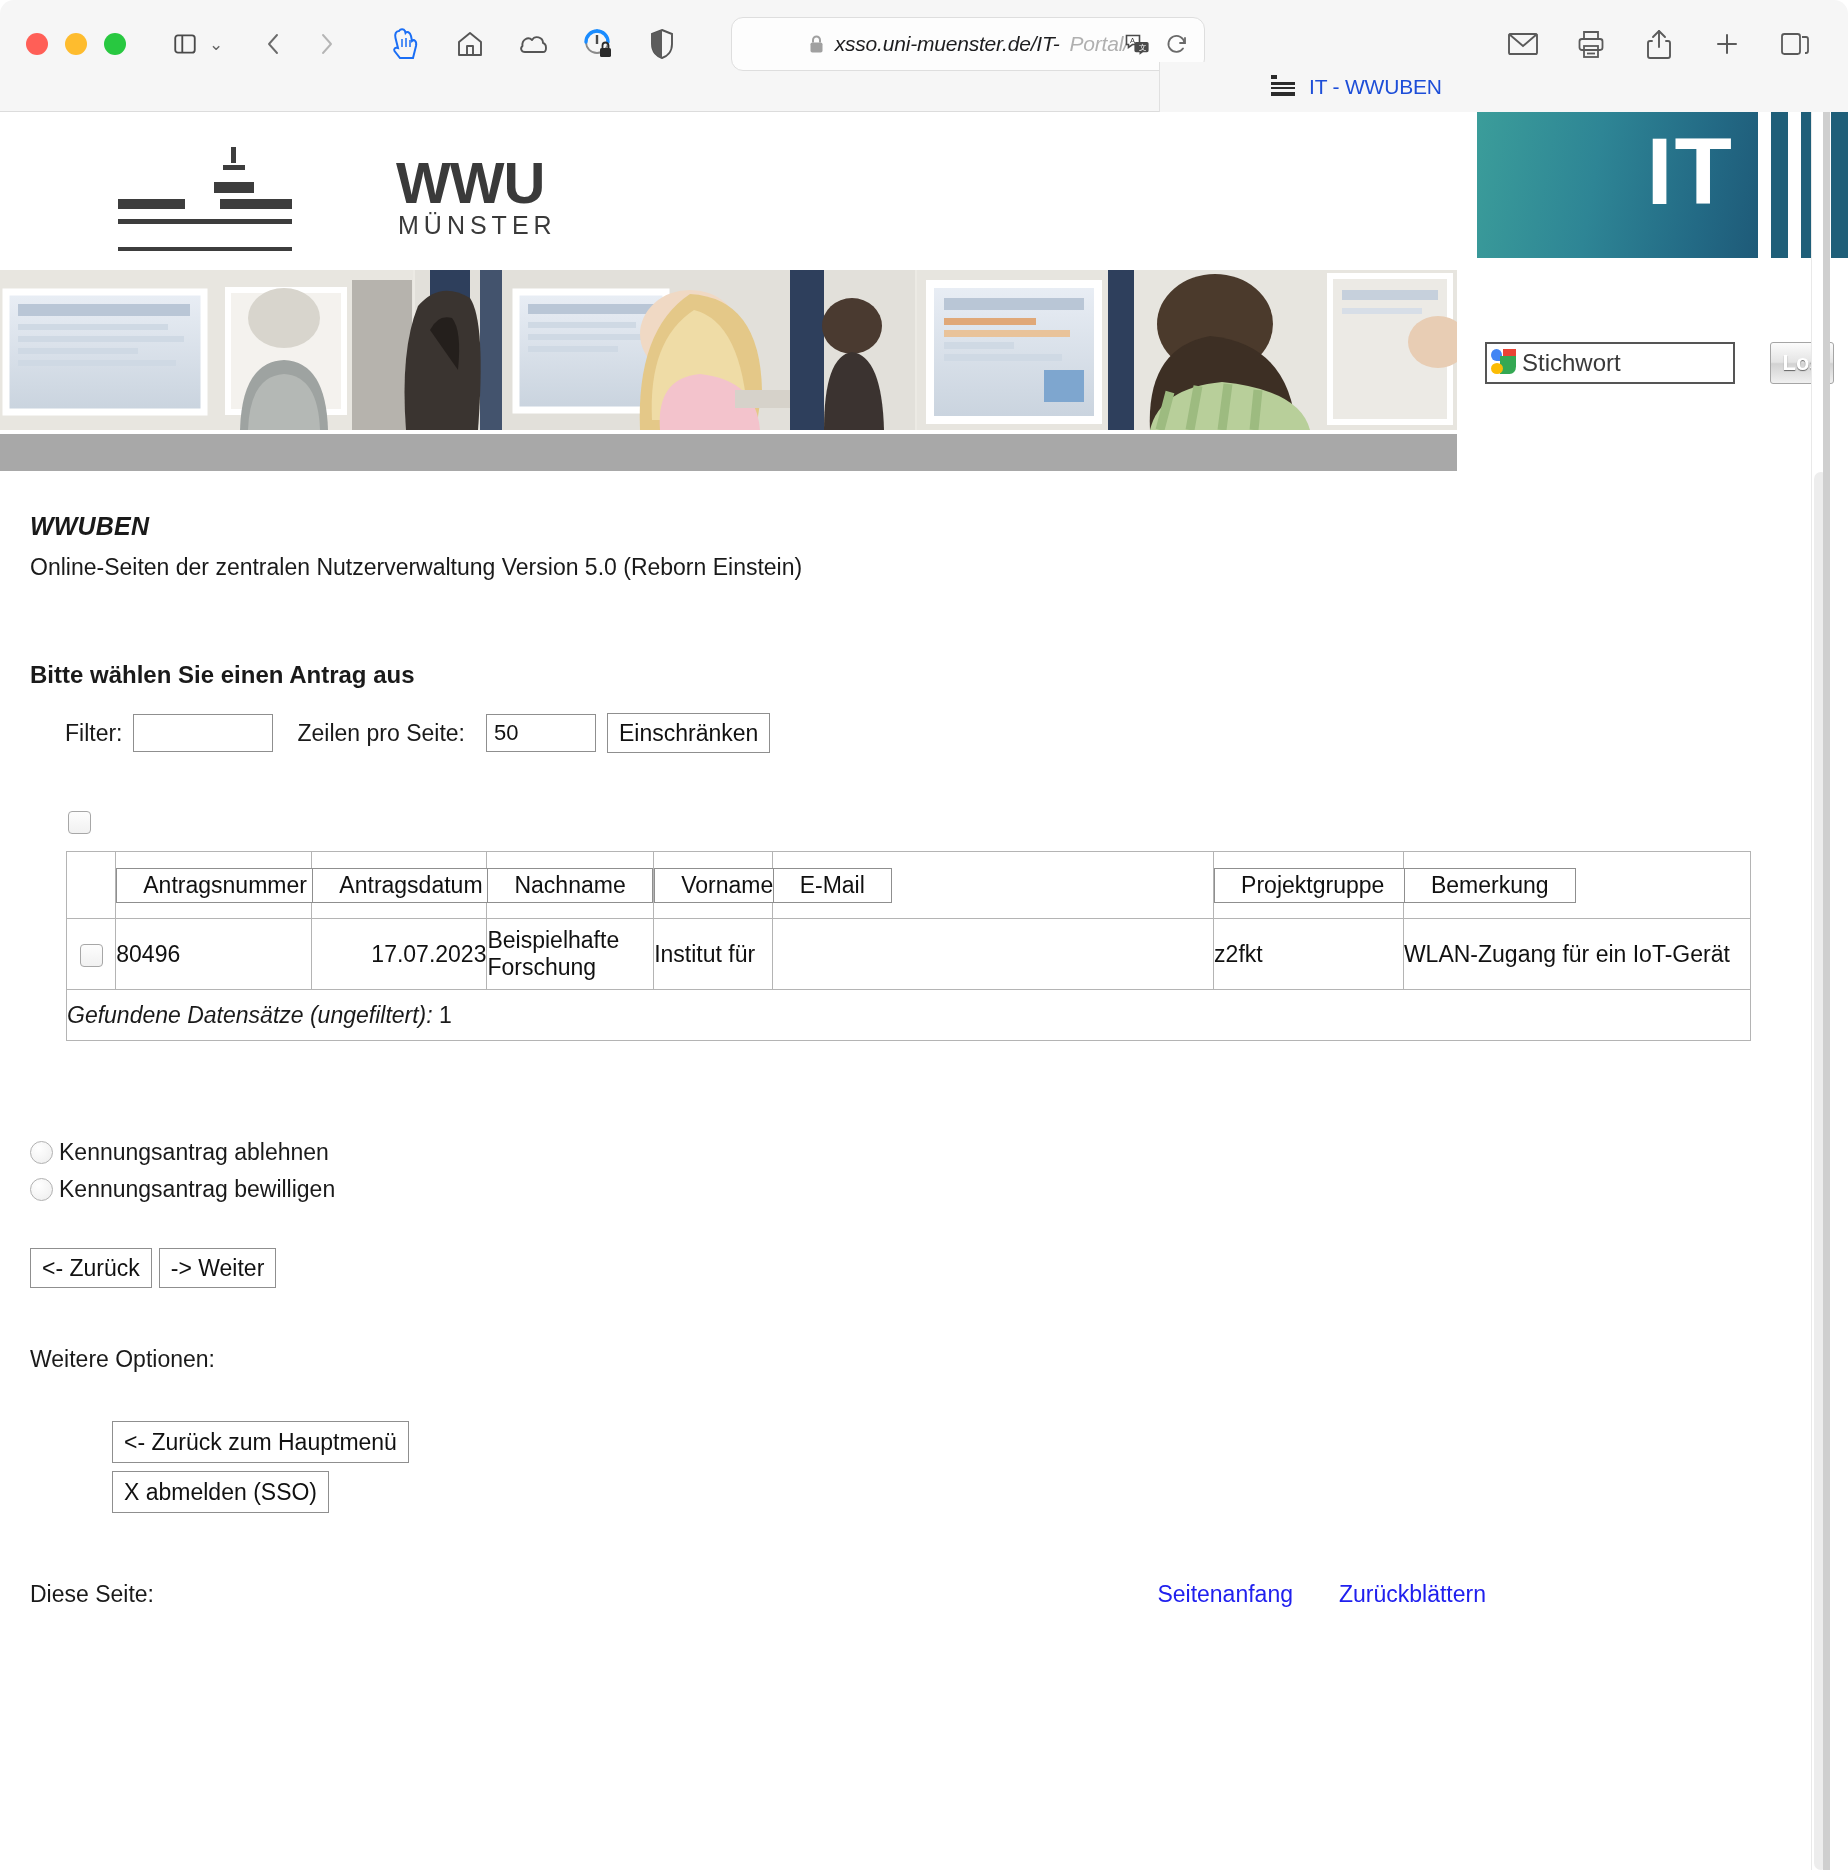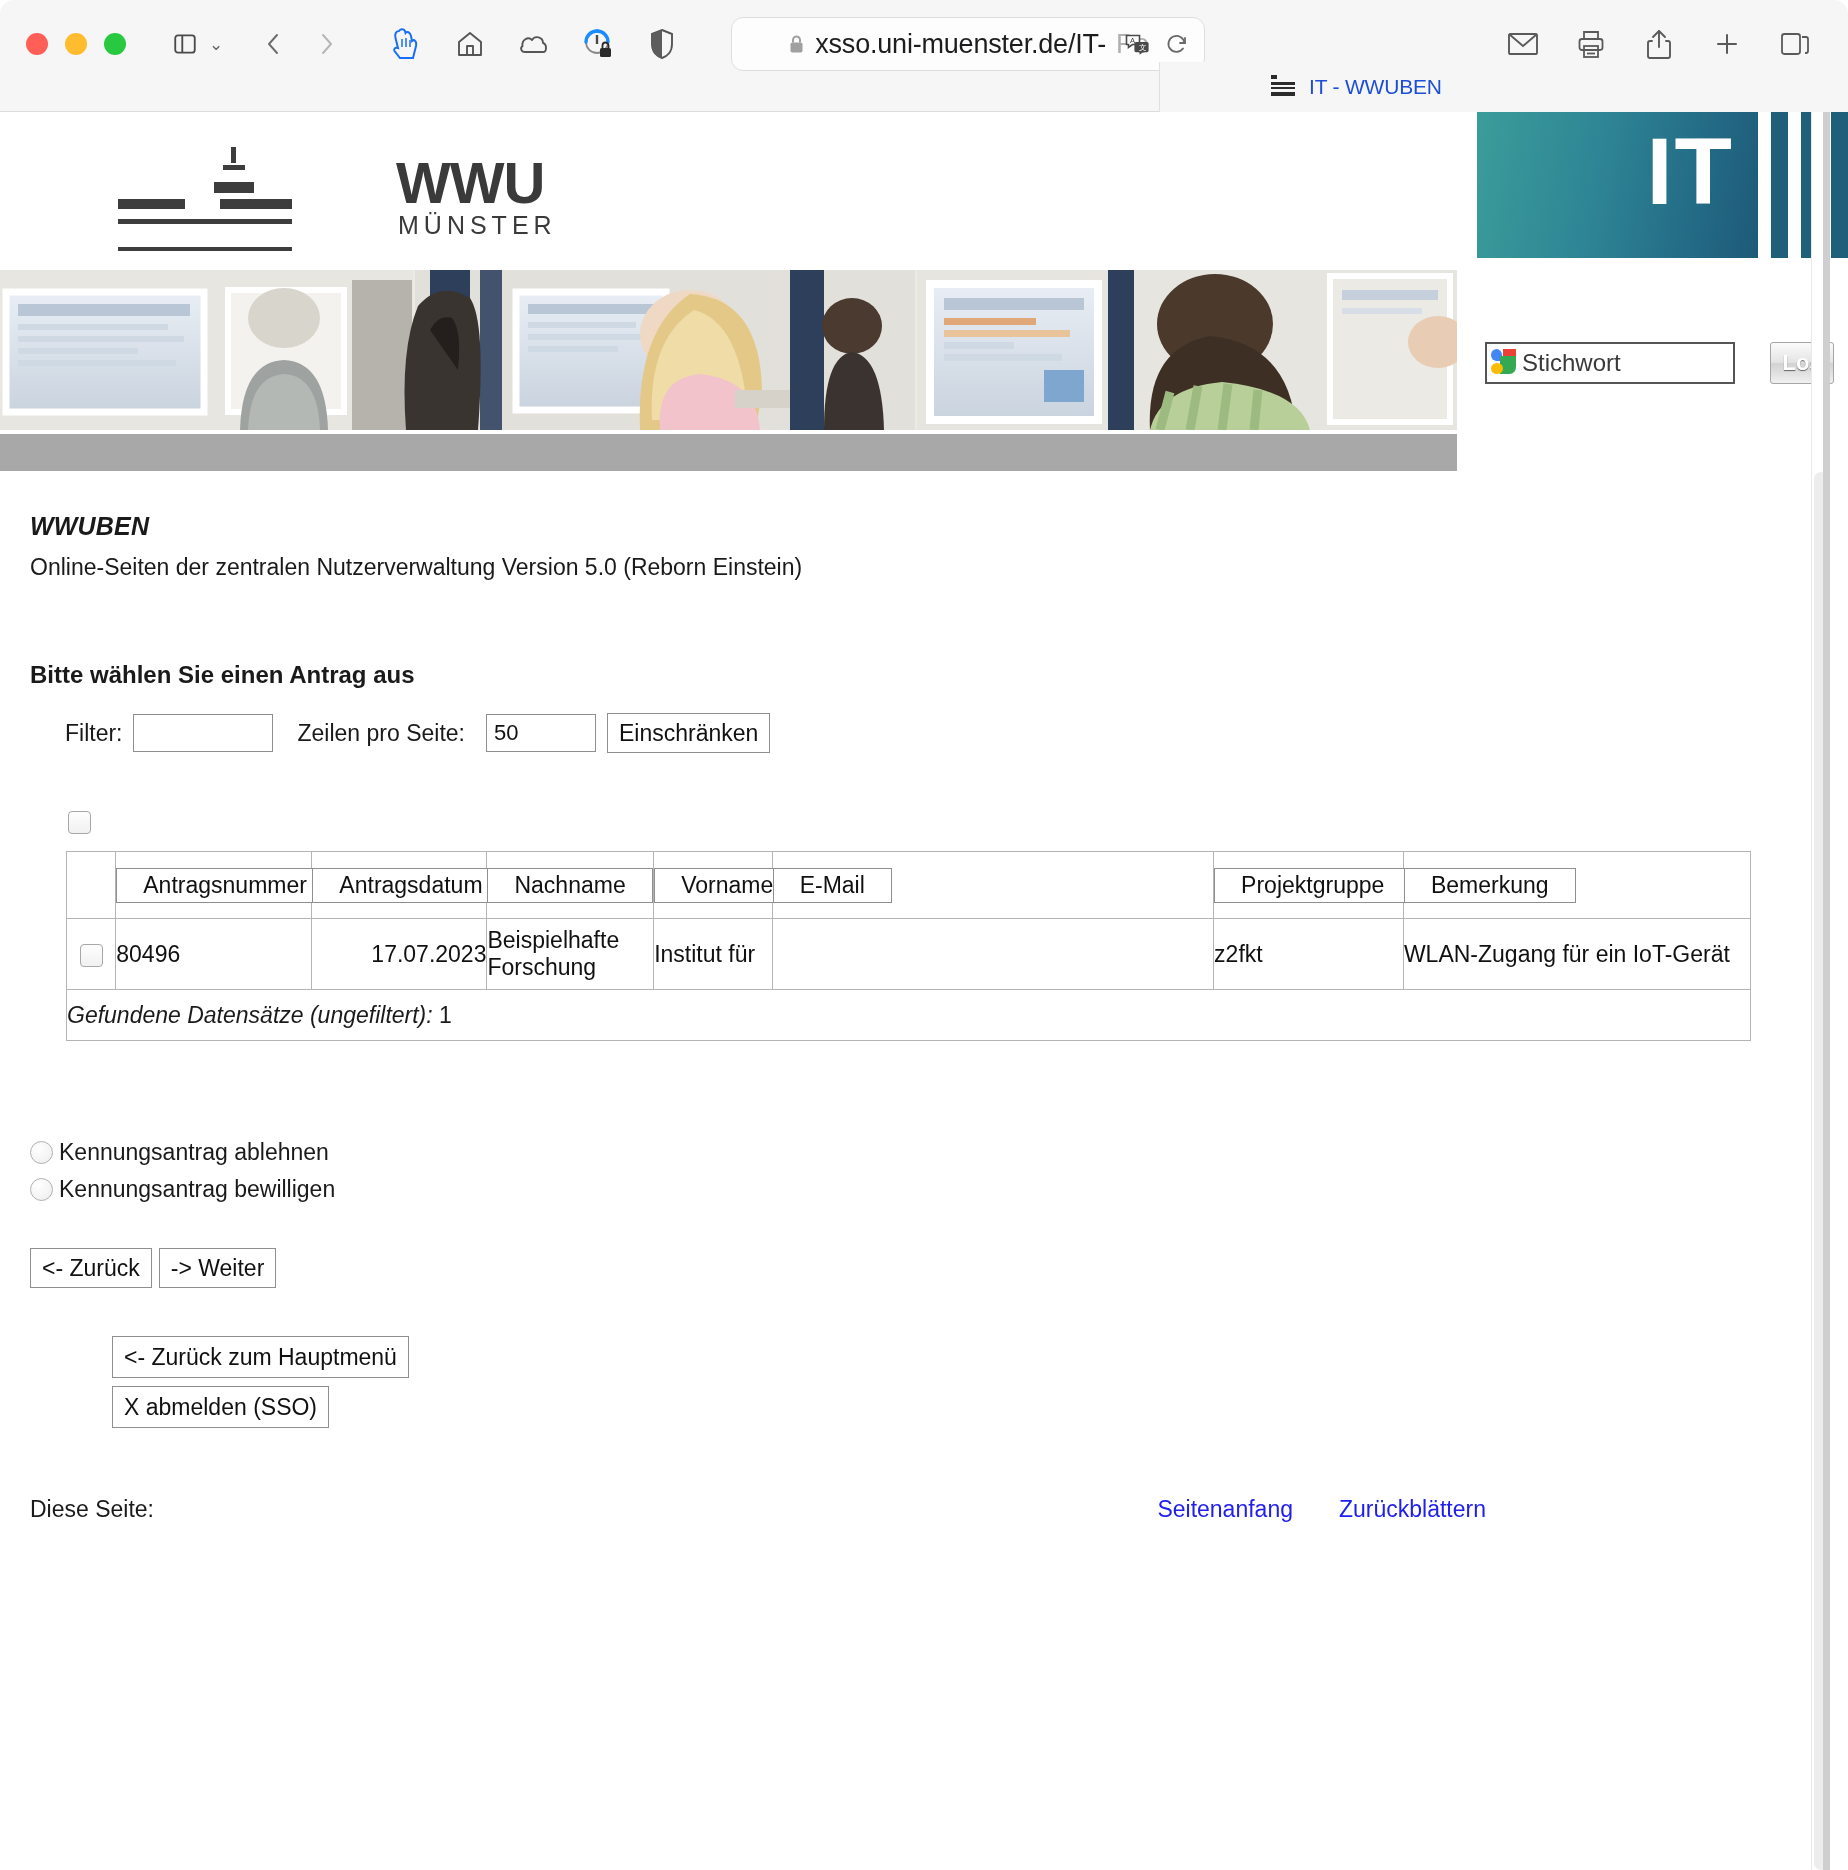--- a/index.html
+++ b/index.html
@@ -85,26 +85,27 @@
     align-items: center;
     justify-content: center;
     position: relative;
     margin-left: 52px;
     box-sizing: border-box;
   }
   .url-inner {
     display: flex;
     align-items: center;
     gap: 10px;
-    font-size: 27px;
+    font-size: 21px;
     color: #1d1d1f;
     letter-spacing: -0.2px;
     white-space: nowrap;
     overflow: hidden;
     max-width: 360px;
+    font-style: italic;
   }
   .url-dim { color: #b0b0b0; }
   .lock-ico { color: #9a9a9a; display:flex; }
   .url-right {
     position: absolute;
     right: 14px;
     display: flex;
     align-items: center;
     gap: 14px;
   }
@@ -840,20 +841,21 @@
           <div class="radio-line">
             <span class="radio"></span>
             <span>Kennungsantrag bewilligen</span>
           </div>
 
           <div class="navbtns">
             <button class="btn">&lt;- Zurück</button>
             <button class="btn">-&gt; Weiter</button>
           </div>
 
+          <div class="more-label">Weitere Optionen:</div>
 
           <div class="opt-btns">
             <button class="btn">&lt;- Zurück zum Hauptmenü</button>
             <button class="btn">X abmelden (SSO)</button>
           </div>
 
           <div class="page-links">
             <span class="left">Diese Seite:</span>
             <span class="right">
               <a href="#">Seitenanfang</a>

